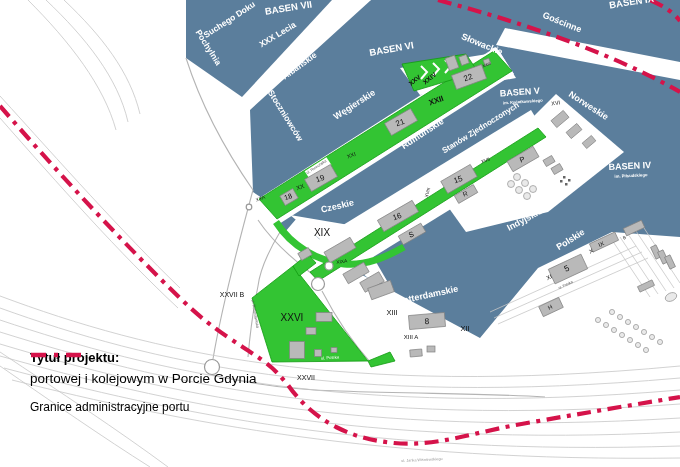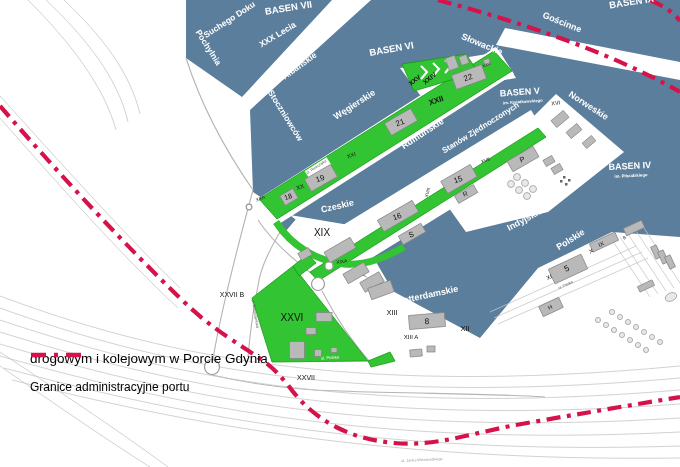--- a/index.html
+++ b/index.html
@@ -242,21 +242,22 @@
         <text transform="translate(625 239) rotate(-25)" font-size="4.5" fill="#111111" font-weight="400" text-anchor="middle">B</text>
         <text transform="translate(551 309) rotate(-25)" font-size="6" fill="#111111" font-weight="400" text-anchor="middle">H</text>
         <text transform="translate(317 168) rotate(-33)" font-size="3.8" fill="#555555" font-weight="400" text-anchor="middle">ul. Rumuńska</text>
         <text transform="translate(254 314) rotate(80)" font-size="3.8" fill="#555555" font-weight="400" text-anchor="middle">ul. Rotterdamska</text>
         <text transform="translate(566 286) rotate(-25)" font-size="3.6" fill="#555555" font-weight="400" text-anchor="middle">ul. Polska</text>
         <text transform="translate(422 461) rotate(-3)" font-size="3.8" fill="#999999" font-weight="400" text-anchor="middle">ul. Janka Wiśniewskiego</text>
       </g>
   </svg>
 
   <div class="title-block">
-    <p>drogowym i kolejowym w Porcie Gdynia</p>
+    <h1>Tytuł projektu:</h1>
+    <p>portowej i kolejowym w Porcie Gdynia</p>
     <div class="legend">
       <svg width="52" height="10">
         <line class="redline" x1="1" y1="5" x2="51" y2="5" stroke-width="4.5" stroke-dasharray="15 8 4 8"></line>
       </svg>
       <span>Granice administracyjne portu</span>
     </div>
   </div>
 </div>
 
 </body></html>

